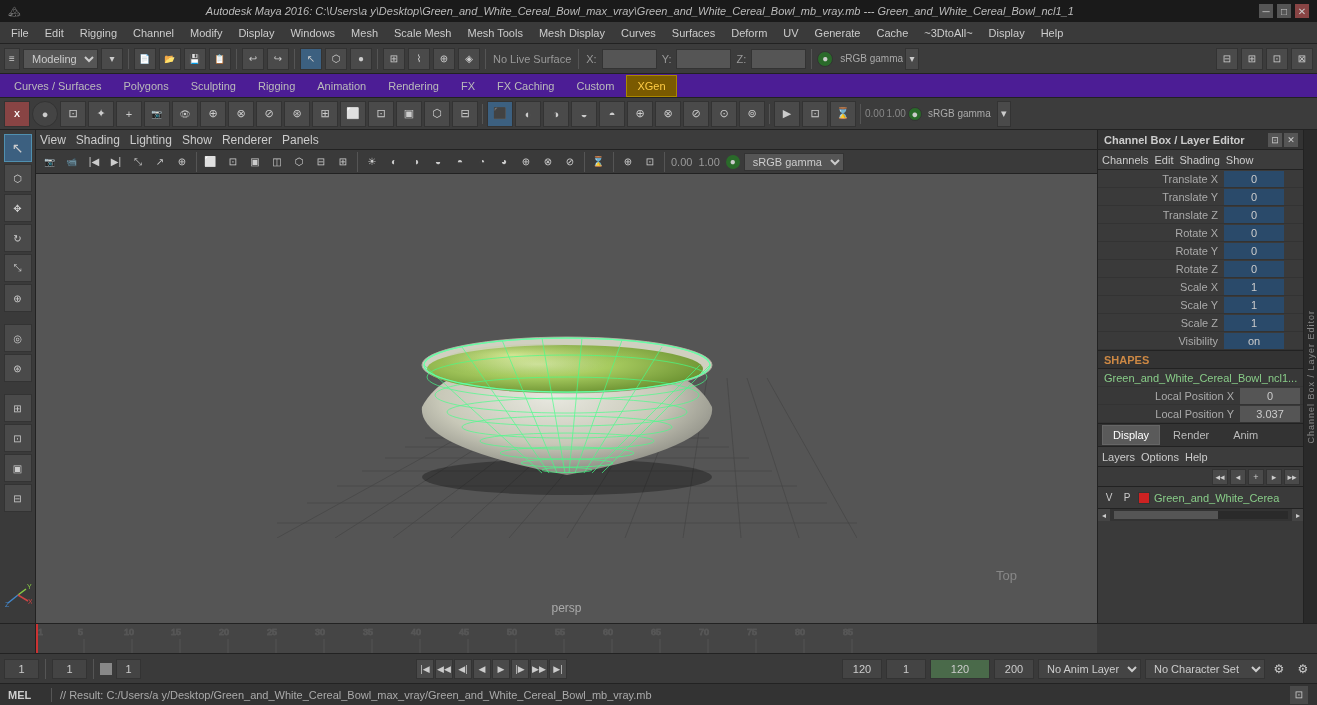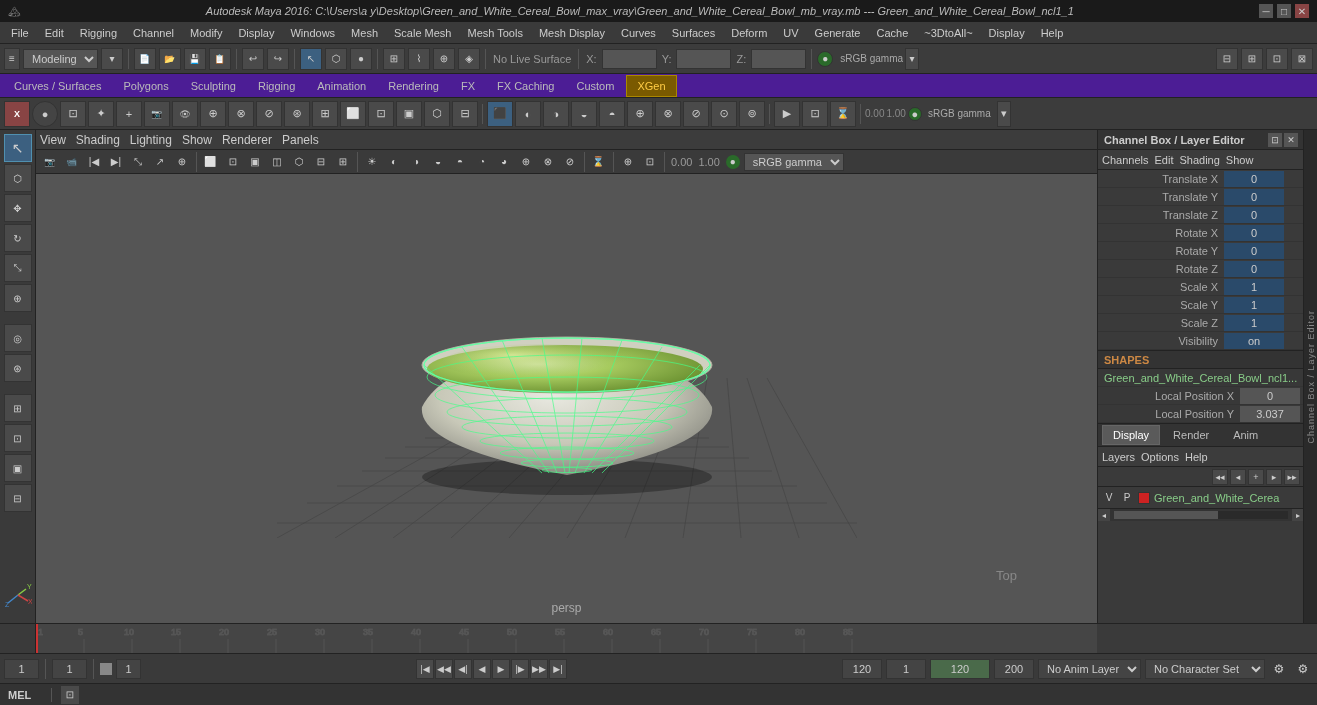--- a/index.html
+++ b/index.html
@@ -1073,14 +1073,15 @@
   <select class="anim-layer-select" style="width:120px;">
     <option>No Character Set</option>
   </select>
   <button class="bb-gear">⚙</button>
   <button class="bb-gear">⚙</button>
 </div>
 
 <div id="status-bar">
   <span class="status-mode">MEL</span>
   <div class="status-sep"></div>
+  <span class="status-text">// Result: C:/Users/a y/Desktop/Green_and_White_Cereal_Bowl_max_vray/Green_and_White_Cereal_Bowl_mb_vray.mb</span>
   <div class="status-right">⊡</div>
 </div>
 
 </body></html>

